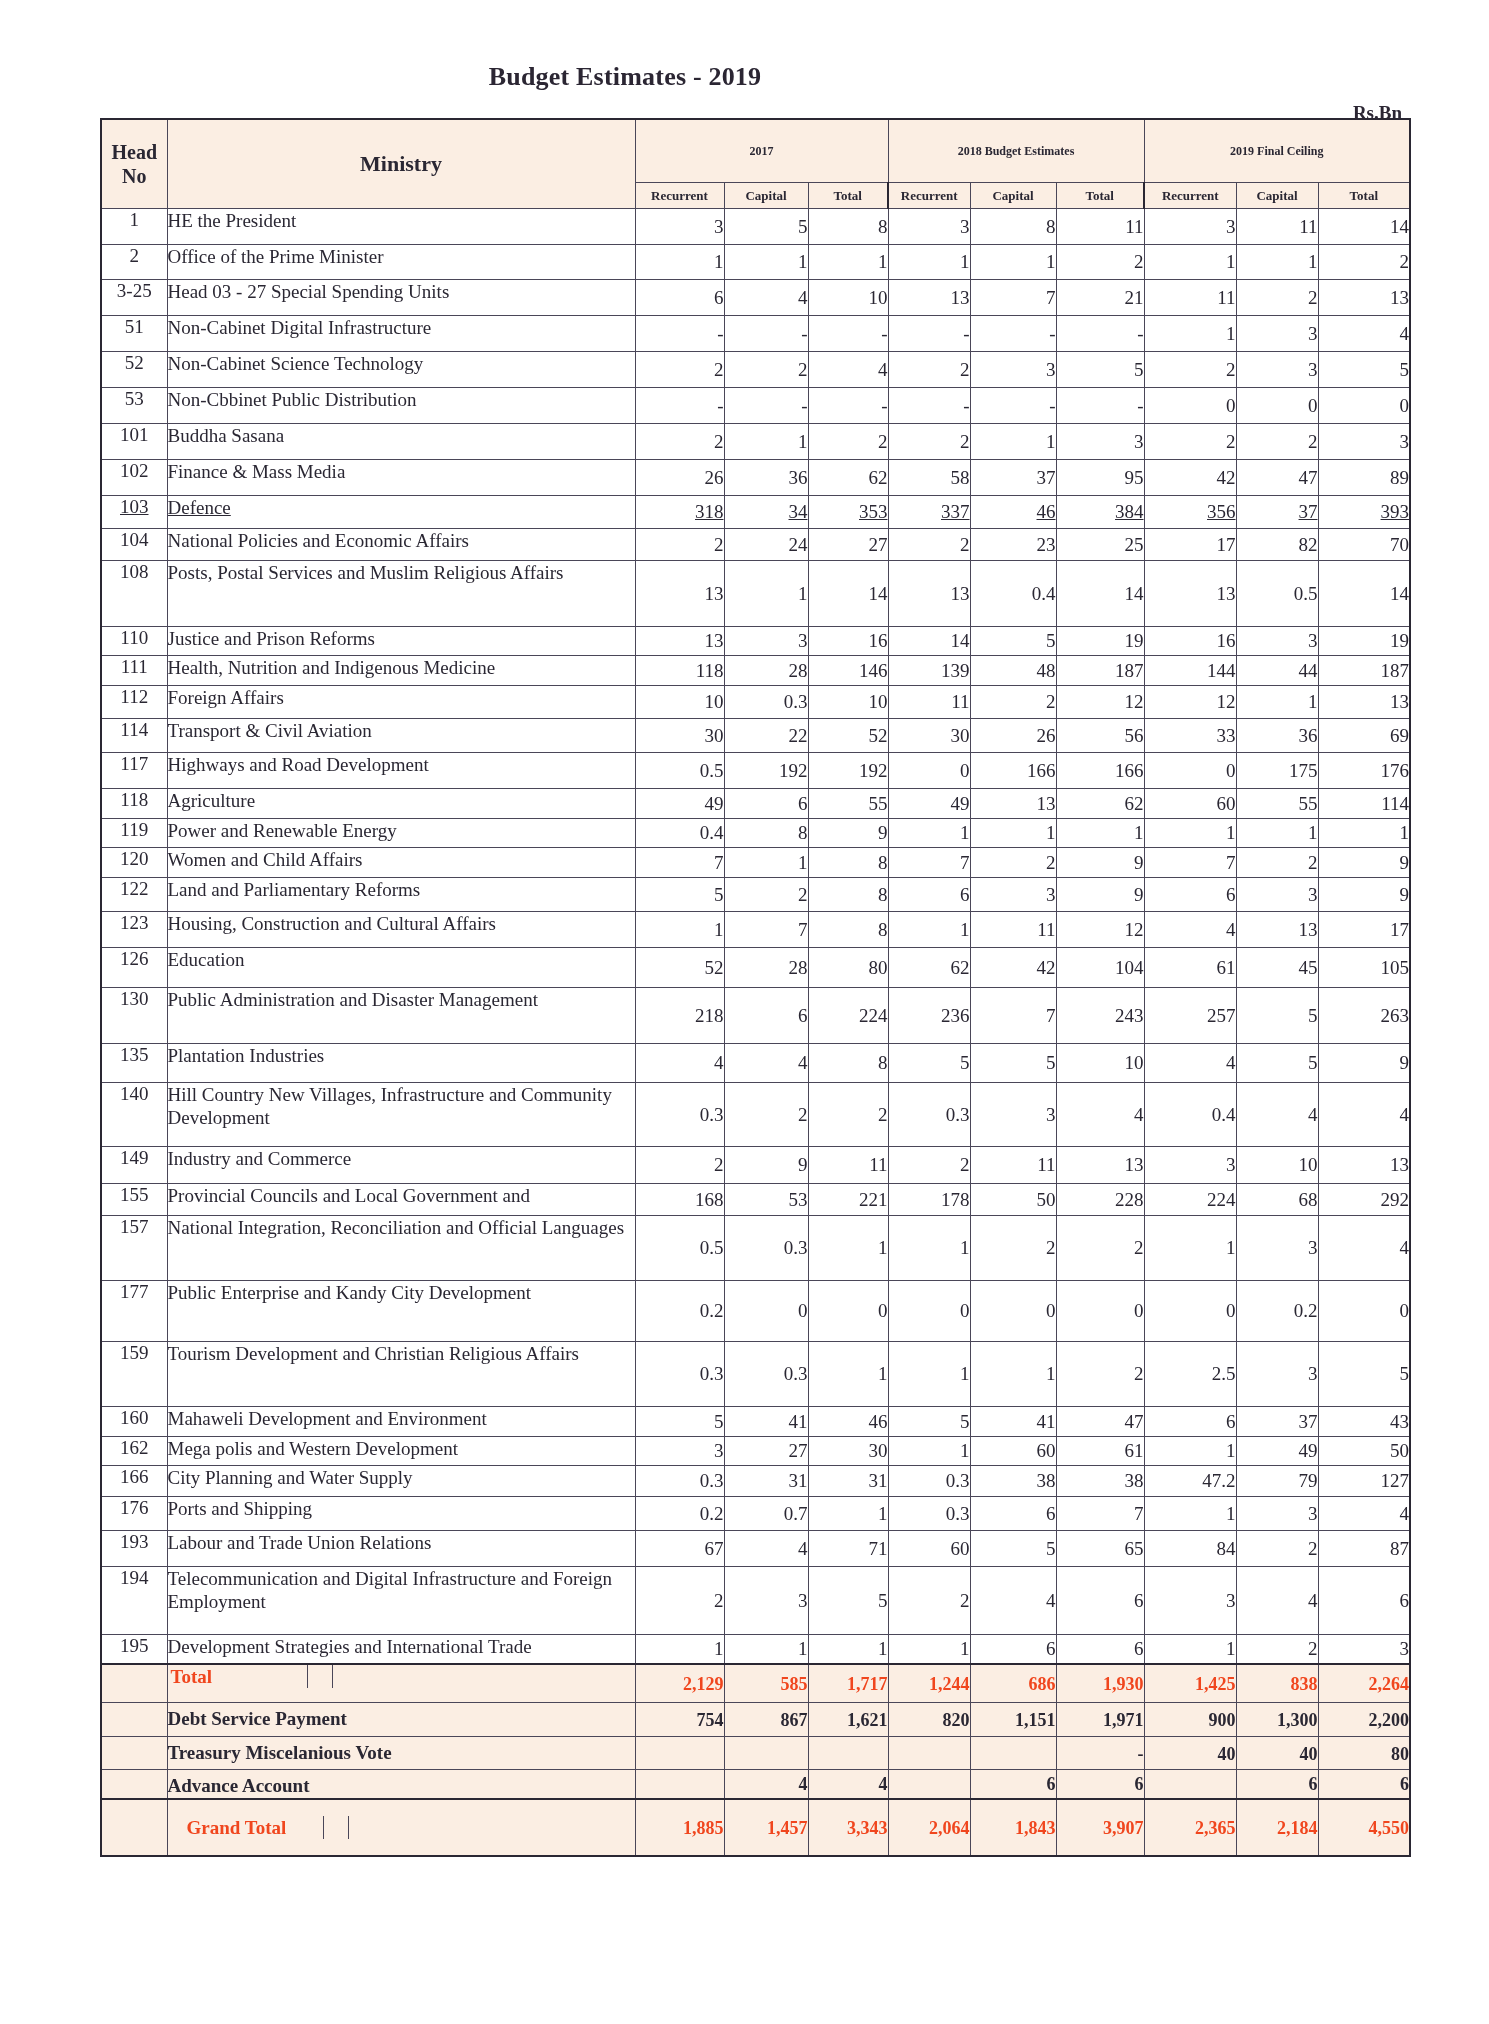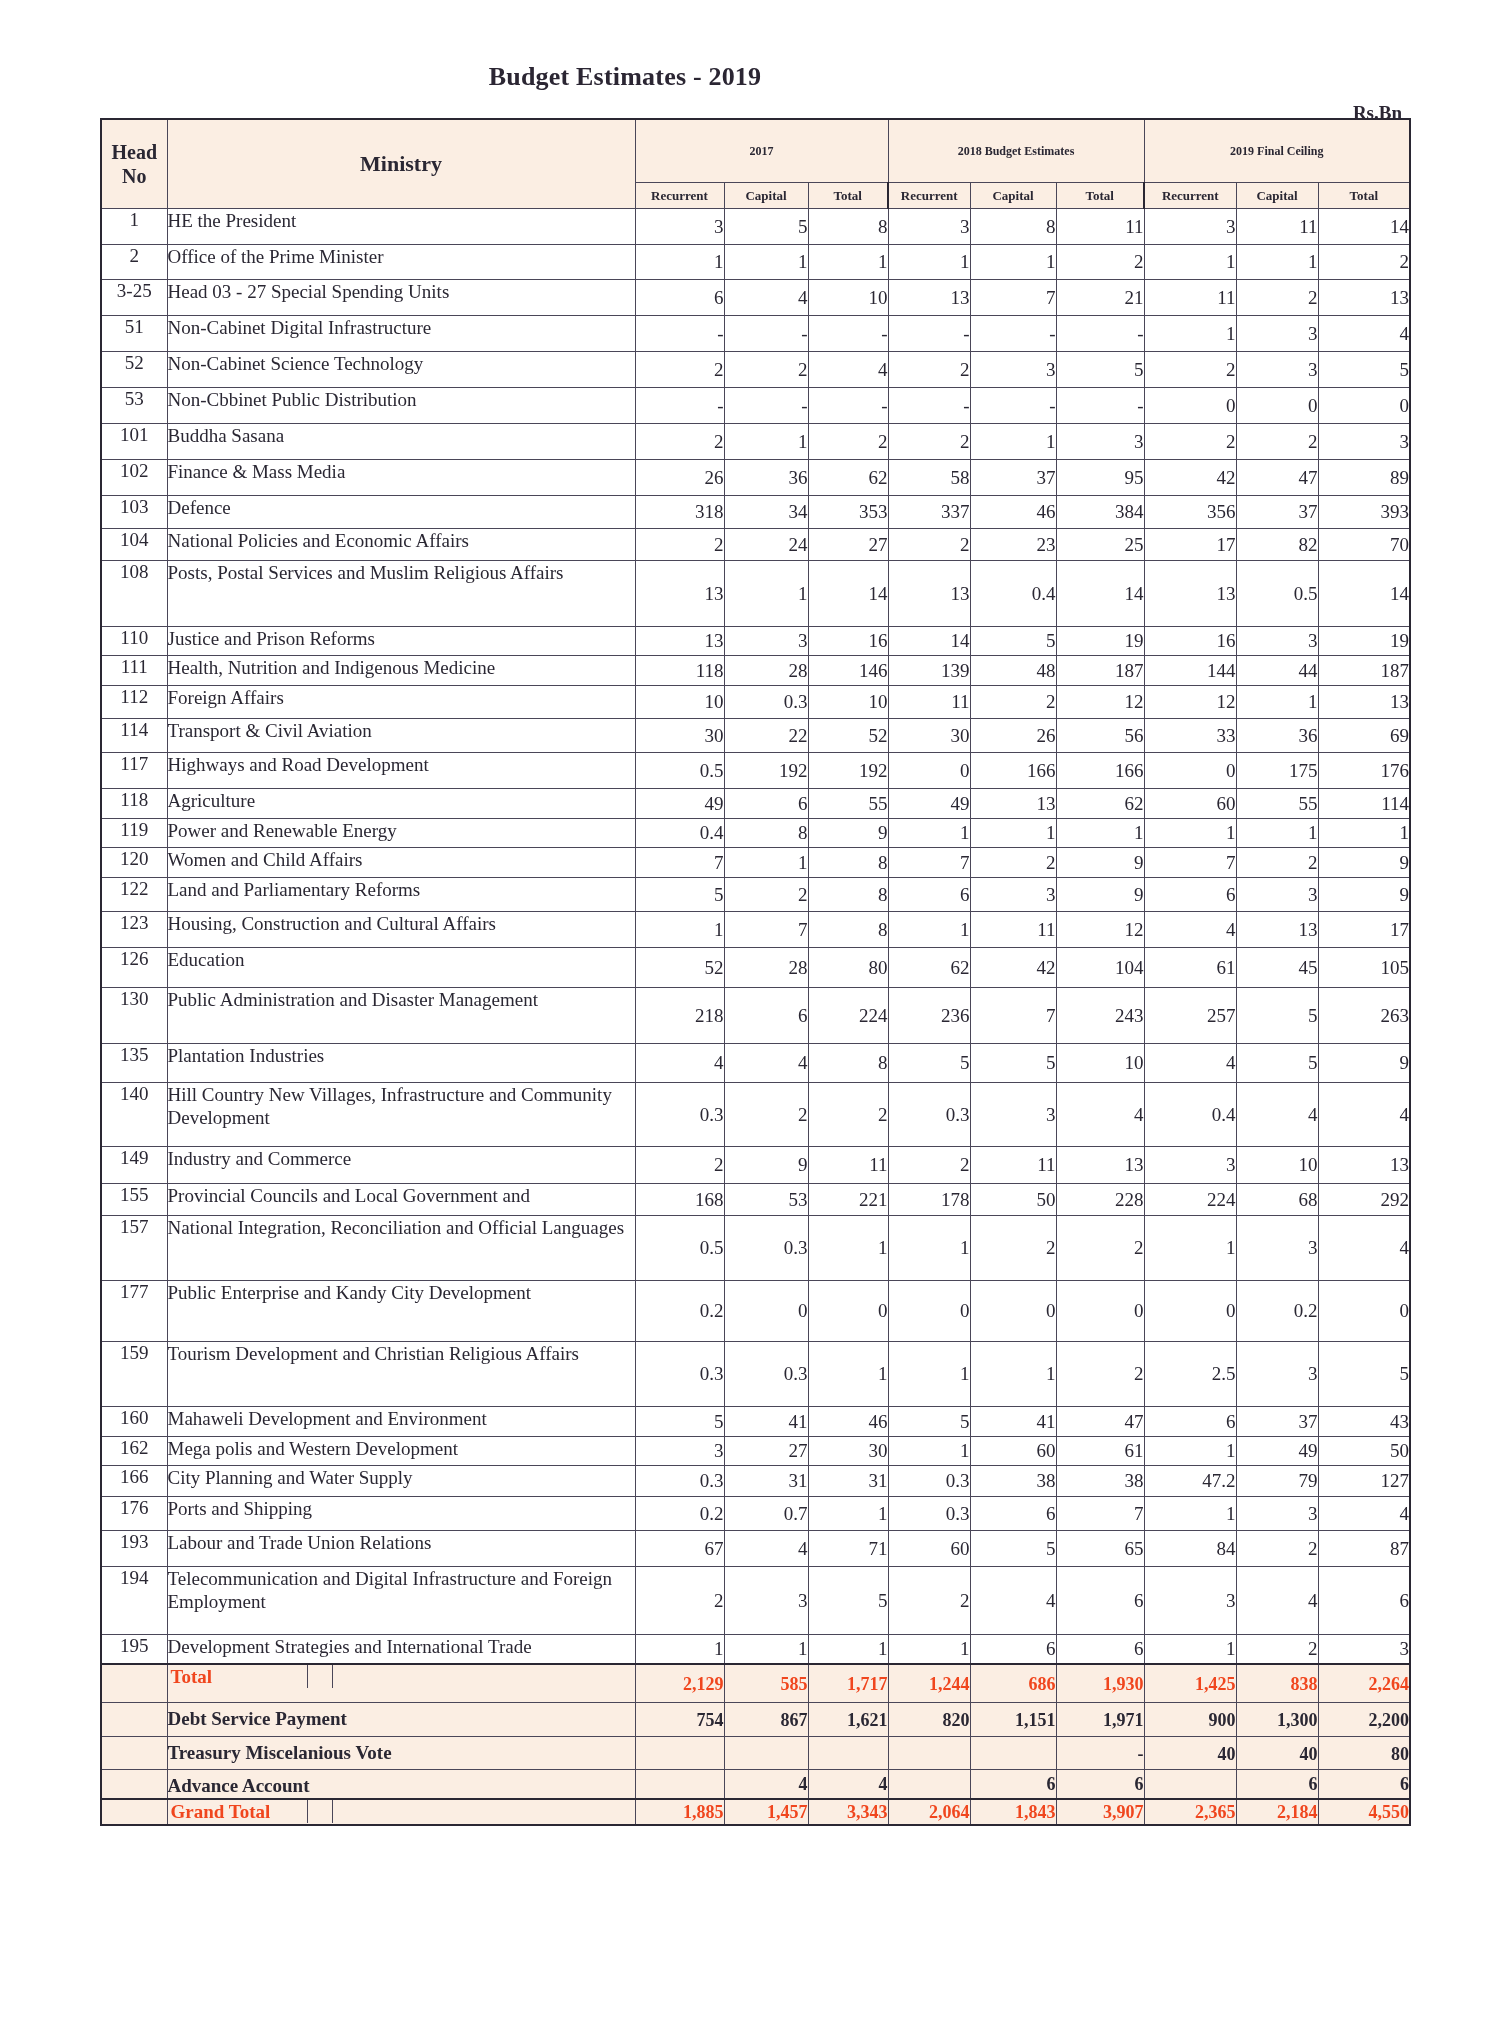--- a/index.html
+++ b/index.html
@@ -184,21 +184,21 @@
         <td class="num">26</td>
         <td class="num">36</td>
         <td class="num grp-end">62</td>
         <td class="num">58</td>
         <td class="num">37</td>
         <td class="num grp-end">95</td>
         <td class="num">42</td>
         <td class="num">47</td>
         <td class="num">89</td>
       </tr>
-      <tr class="data" style="height: 33px;">
+      <tr class="data" style="height: 33px; text-decoration: underline;">
         <td class="head">103</td>
         <td class="min">Defence</td>
         <td class="num">318</td>
         <td class="num">34</td>
         <td class="num grp-end">353</td>
         <td class="num">337</td>
         <td class="num">46</td>
         <td class="num grp-end">384</td>
         <td class="num">356</td>
         <td class="num">37</td>
@@ -621,21 +621,21 @@
         <td class="num grp-end">4</td>
         <td class="num"></td>
         <td class="num">6</td>
         <td class="num grp-end">6</td>
         <td class="num"></td>
         <td class="num">6</td>
         <td class="num">6</td>
       </tr>
       <tr class="summary red sumtop" style="height: 26px;">
         <td class="head"></td>
-        <td class="min" style="padding:0">
+        <td class="min" style="padding:16px">
           <div class="lbl-wrap">
             <span class="lbl">Grand Total</span>
             <span class="lbl-gap1"></span>
             <span class="lbl-gap2"></span>
           </div>
         </td>
         <td class="num">1,885</td>
         <td class="num">1,457</td>
         <td class="num grp-end">3,343</td>
         <td class="num">2,064</td>

